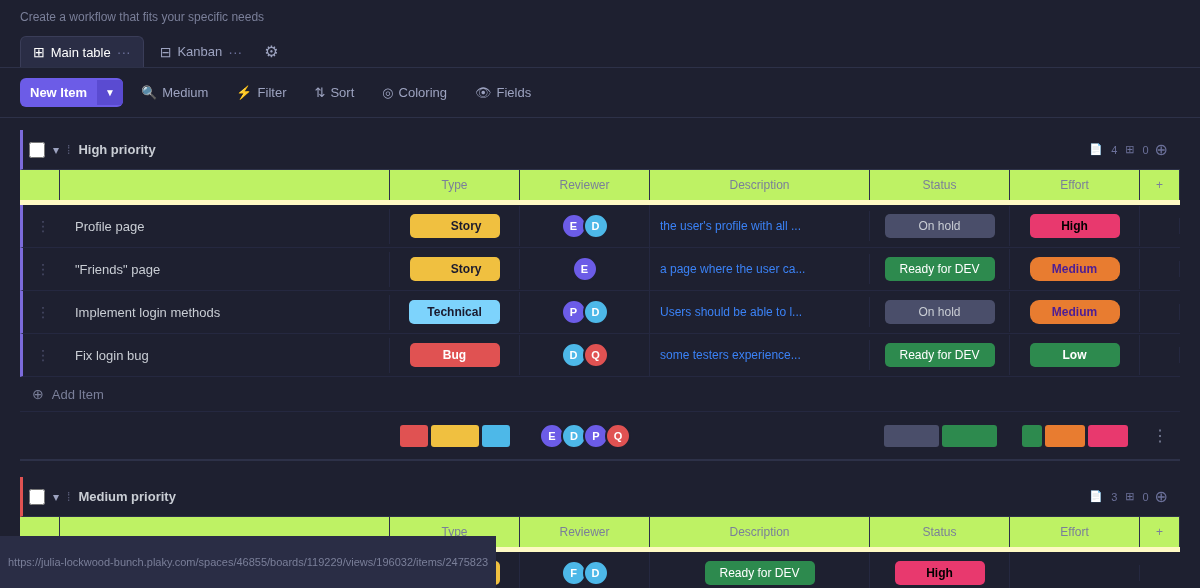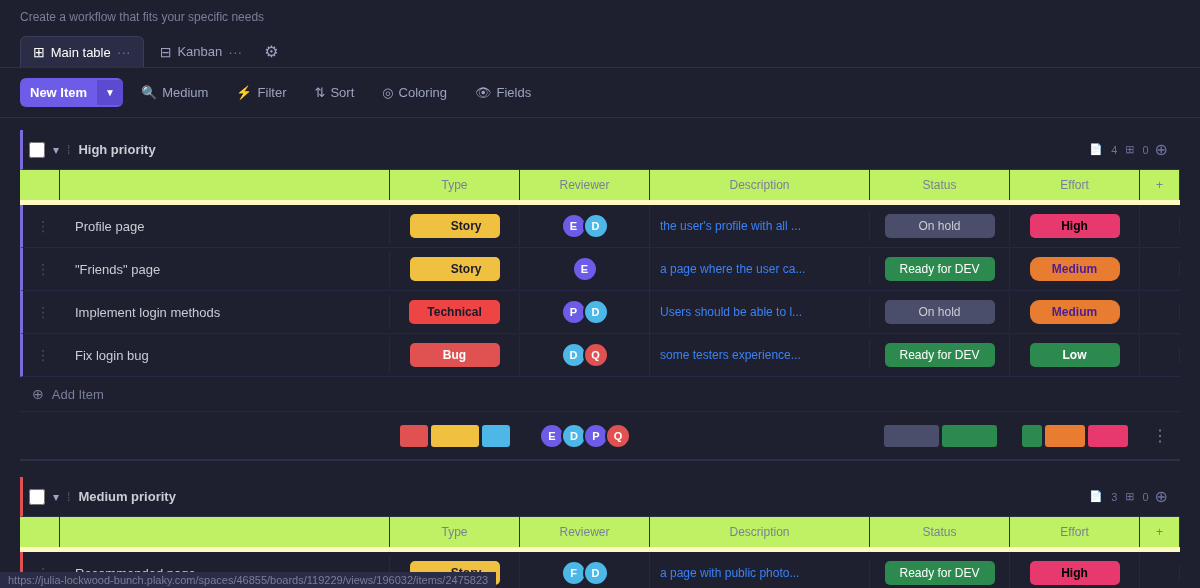--- a/index.html
+++ b/index.html
@@ -223,21 +223,21 @@
     
     .badge {
       padding: 5px 18px;
       border-radius: 5px;
       font-size: 12px;
       font-weight: 600;
       text-align: center;
       min-width: 90px;
     }
     .badge-story { background: #f0c040; color: #1a1a2e; text-align: right; }
-    .badge-technical { background: #ef4444; color: #1a1a2e; }
+    .badge-technical { background: #7dd3fc; color: #1a1a2e; }
     .badge-bug { background: #e05252; color: white; }
 
     
     .reviewers {
       display: flex;
       gap: -4px;
     }
     .avatar {
       width: 26px;
       height: 26px;
@@ -336,21 +336,21 @@
     }
 
     
     .url-bar {
       position: fixed;
       bottom: 0;
       left: 0;
       background: #2a2d45;
       color: #7a7f99;
       font-size: 11px;
-      padding: 2px 8px;
+      padding: 20px 8px;
     }
 
     .left-accent-purple {
       border-left: 3px solid #7c6bdb;
     }
     .left-accent-red {
       border-left: 3px solid #e05252;
     }
   </style>
 </head>
@@ -591,21 +591,20 @@
       <div class="row-name">Recommended page</div>
       <div class="row-cell">
         <span class="badge badge-story">Story</span>
       </div>
       <div class="row-cell">
         <div class="reviewers">
           <div class="avatar avatar-f">F</div>
           <div class="avatar avatar-d">D</div>
         </div>
       </div>
-      <div class="row-cell desc-cell">a page with public photo...</div>
       <div class="row-cell">
         <span class="status-badge status-ready">Ready for DEV</span>
       </div>
       <div class="row-cell">
         <span class="effort-badge effort-high">High</span>
       </div>
       <div class="row-cell"></div>
     </div>
 
     <div class="table-row left-accent-red">

